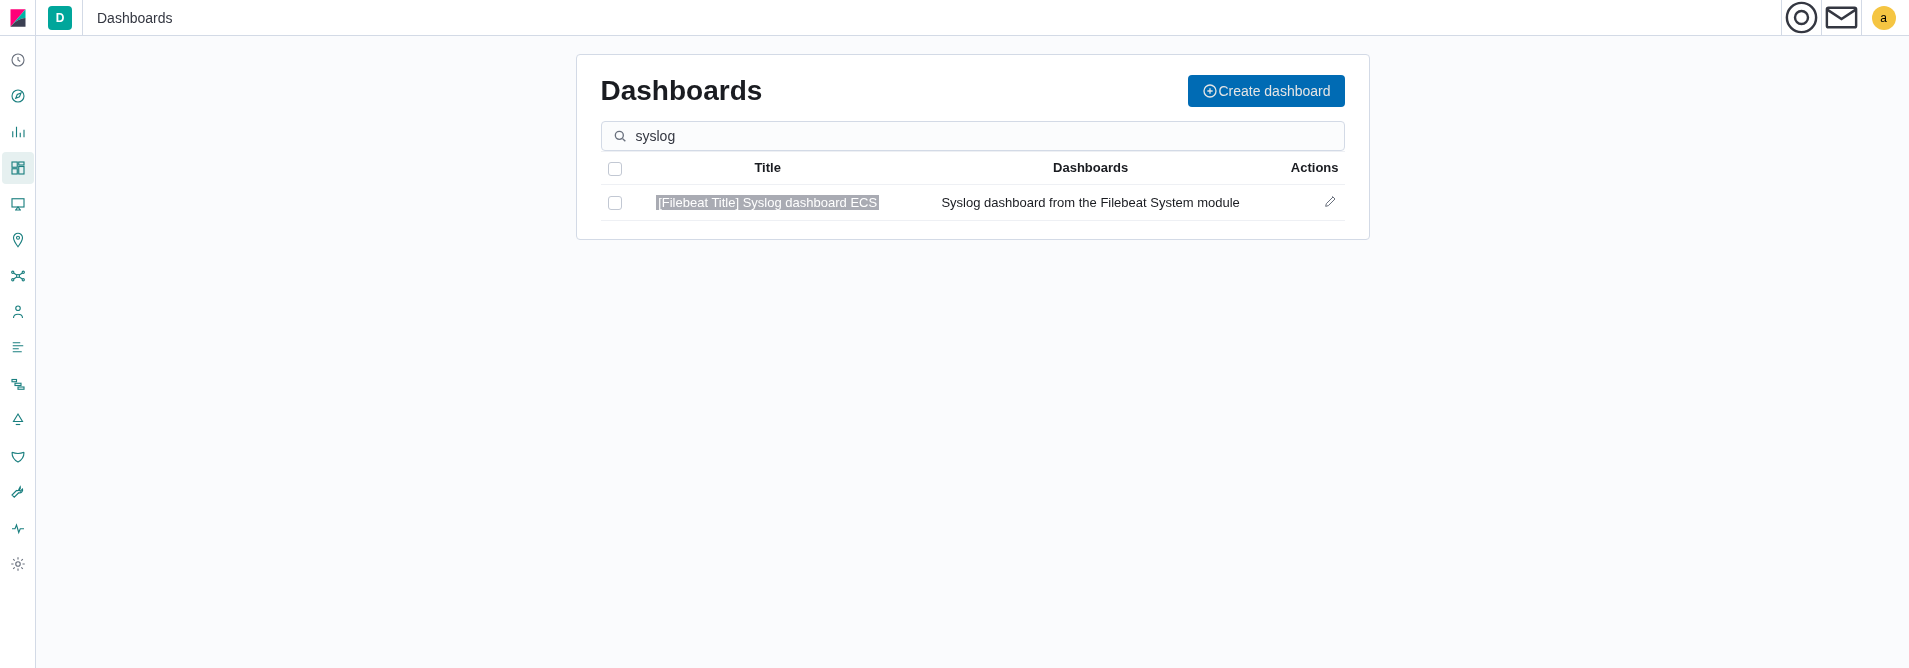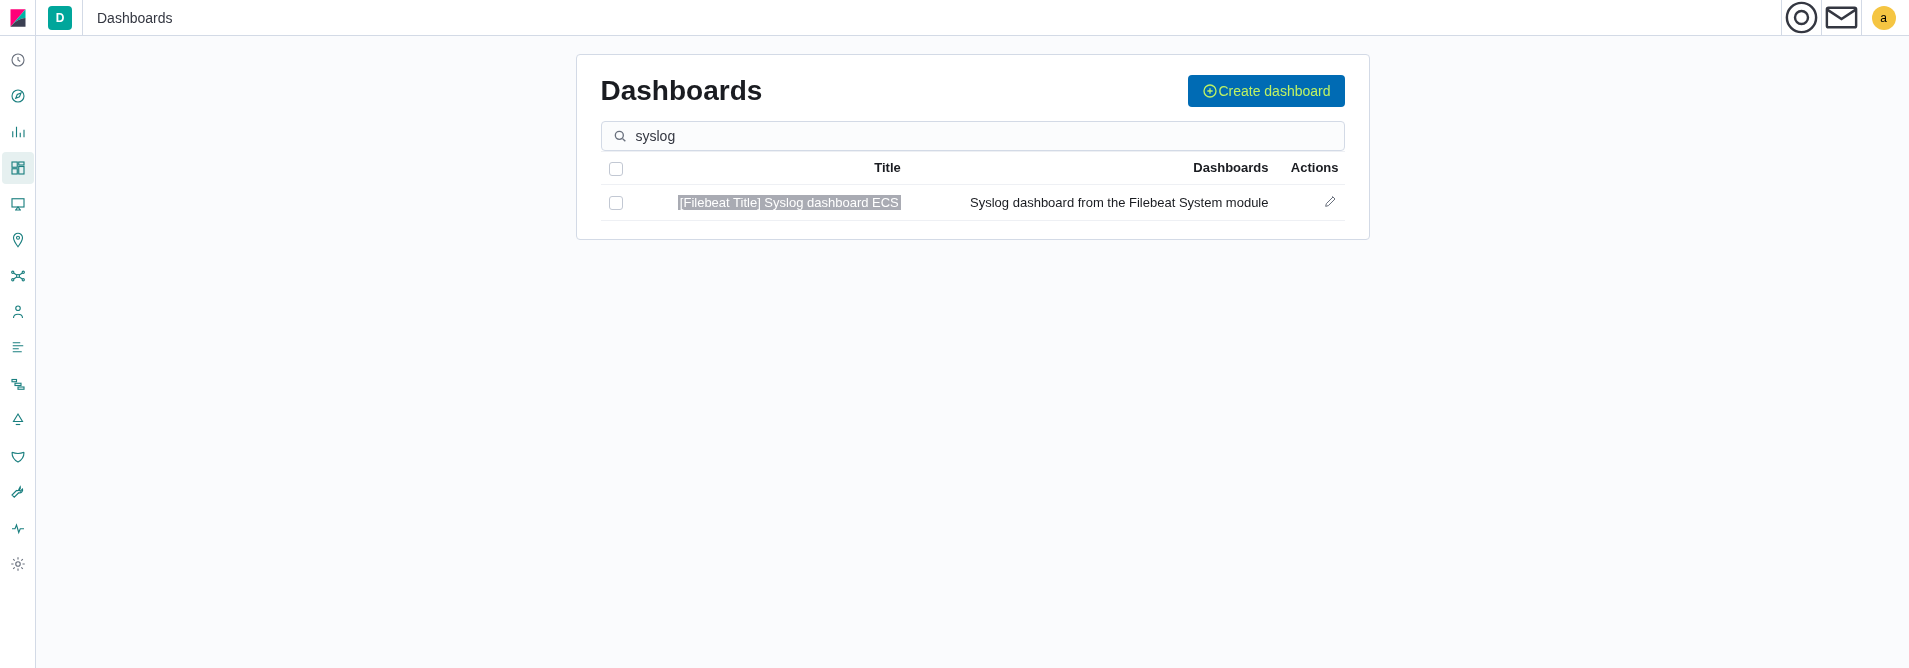--- a/index.html
+++ b/index.html
@@ -88,21 +88,21 @@
     border-radius: 4px;
     padding: 20px 24px 18px 24px;
   }
   .panel-header {
     display: flex; justify-content: space-between; align-items: center;
     margin-bottom: 14px;
   }
   .page-title { font-size: 28px; font-weight: 600; color: #1a1c21; }
   .create-btn {
     background: #006bb4;
-    color: #bef264;
+    color: #e5e5e5;
     border: none; border-radius: 4px;
     padding: 8px 14px;
     font-size: 14px; font-weight: 400;
     display: inline-flex; align-items: flex-end; gap: 0;
     cursor: pointer;
   }
   .create-btn svg { width: 16px; height: 16px; }
 
   .search-box {
     display: flex; align-items: center;
@@ -113,21 +113,21 @@
   }
   .search-box svg { width: 16px; height: 16px; color: #69707d; flex-shrink: 0; }
   .search-input {
     border: none; outline: none; background: transparent;
     font-size: 14px; color: #343741;
     margin-left: 8px; flex: 1;
   }
 
   table.results { width: 100%; border-collapse: collapse; }
   table.results th, table.results td {
-    text-align: right;
+    text-align: center;
     padding: 8px 6px;
     font-size: 13px;
     border-bottom: 1px solid #eef0f4;
   }
   table.results th { font-weight: 600; color: #1a1c21; border-top: 1px solid #eef0f4; }
   table.results th.actions-col, table.results td.actions-col { text-align: right; width: 70px; }
   .chk { width: 14px; height: 14px; border: 1px solid #c2c8d3; border-radius: 3px; display: inline-block; vertical-align: middle; cursor: pointer; }
   .title-link {
     background: #a9abb3;
     color: #fff;

